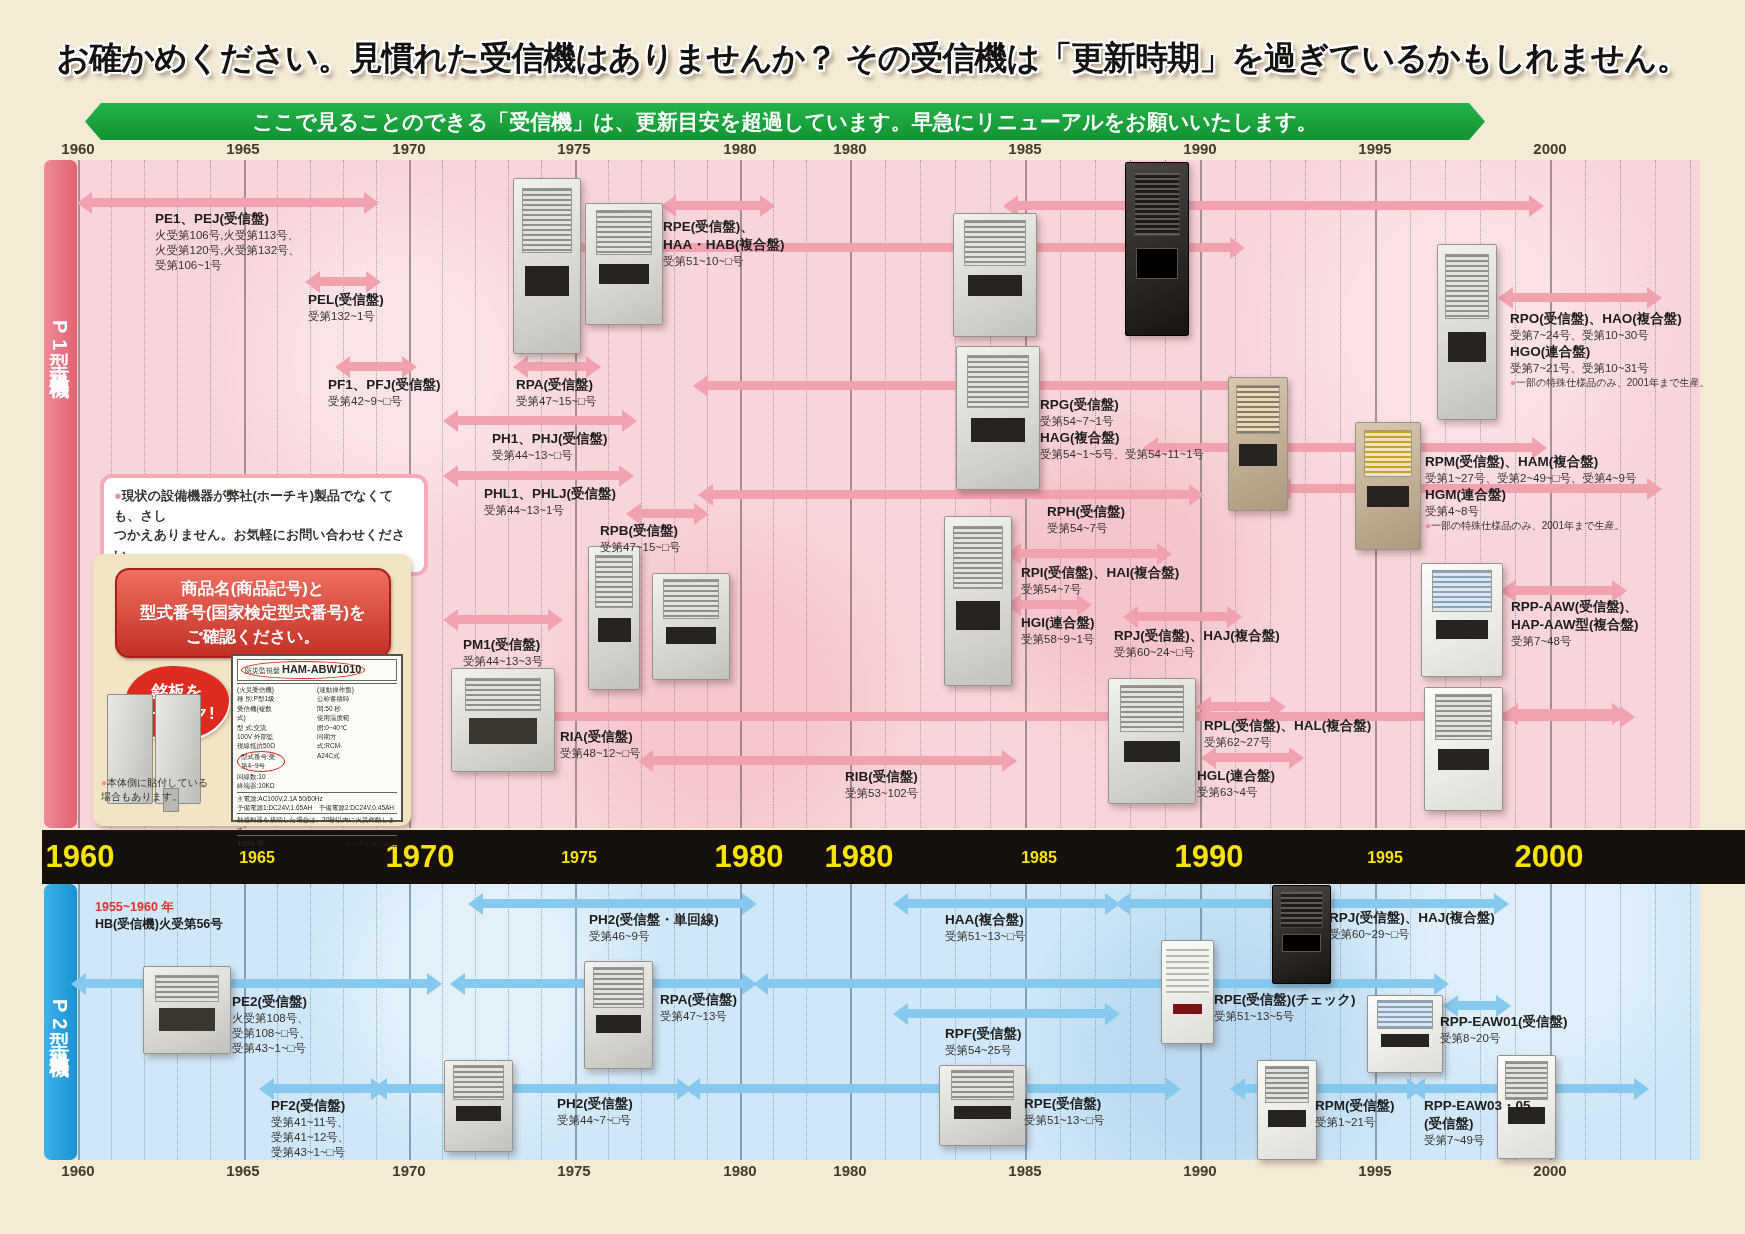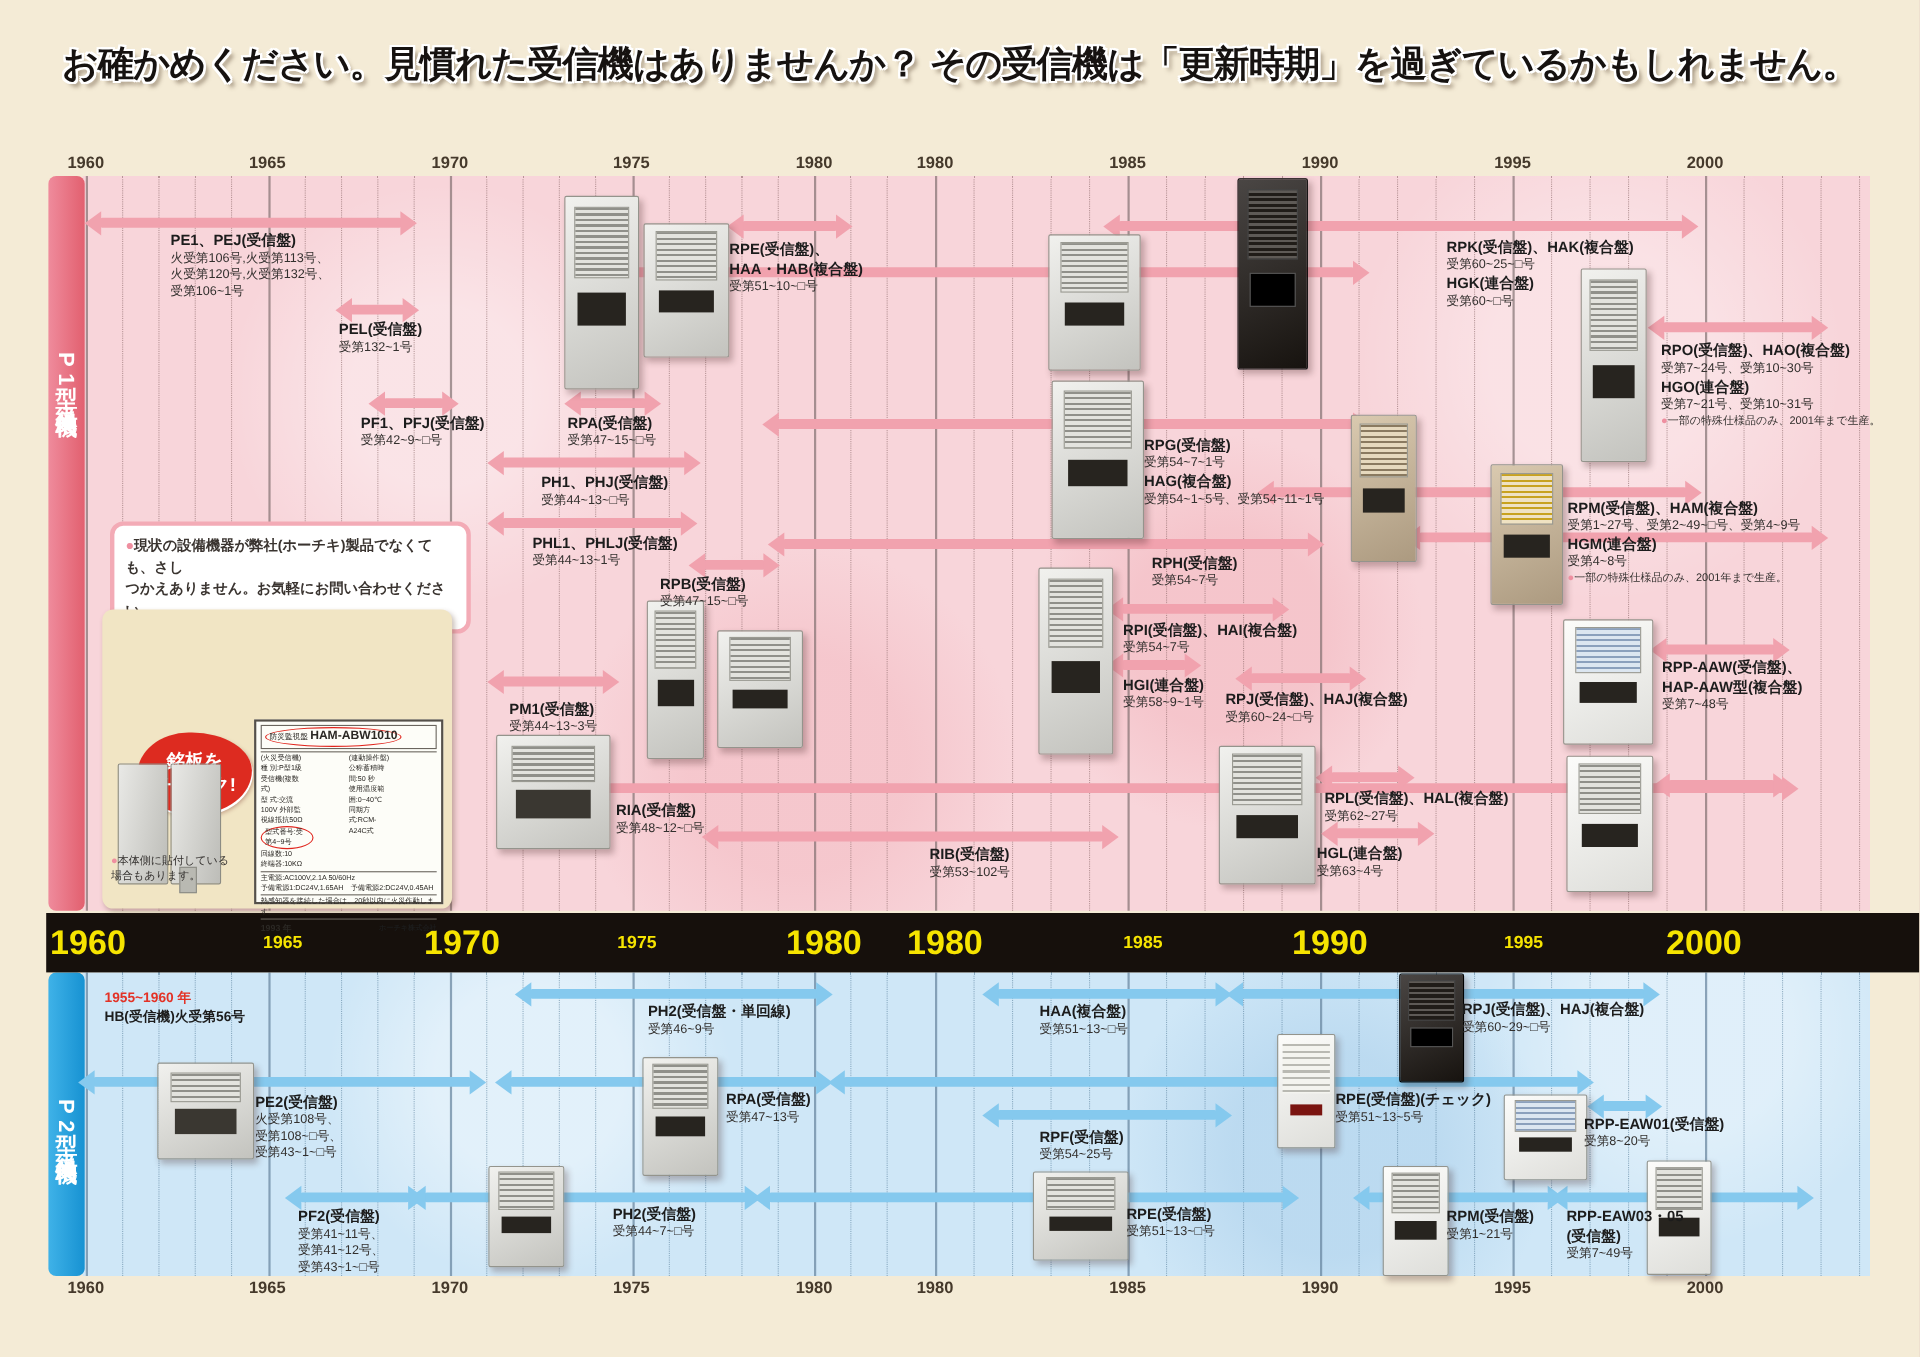--- a/index.html
+++ b/index.html
@@ -112,20 +112,21 @@
   .pfoot .pc{font-size:6.5px;font-weight:bold;color:#1c1c1c}
   .bnote{position:absolute;left:8px;top:222px;width:128px;font-size:10px;color:#33302e;line-height:1.4}
   .bnote .bu{color:#ef8fa0}
 </style>
 </head>
 <body>
 
 <div class="page">
 
   <div class="hdr">お確かめください。見慣れた受信機はありませんか？ その受信機は「更新時期」を過ぎているかもしれません。</div>
+  <div class="banner">ここで見ることのできる「受信機」は、更新目安を超過しています。早急にリニューアルをお願いいたします。</div>
 
   <div>
     <span class="ax" style="left:78px;top:140px">1960</span>
     <span class="ax" style="left:243px;top:140px">1965</span>
     <span class="ax" style="left:409px;top:140px">1970</span>
     <span class="ax" style="left:574px;top:140px">1975</span>
     <span class="ax" style="left:740px;top:140px">1980</span>
     <span class="ax" style="left:850px;top:140px">1980</span>
     <span class="ax" style="left:1025px;top:140px">1985</span>
     <span class="ax" style="left:1200px;top:140px">1990</span>
@@ -404,26 +405,20 @@
     <div class="rg">受第60~24~□号</div>
   </div>
   <div class="lab" style="left:1204px;top:717px">
     <div class="nm">RPL(受信盤)、HAL(複合盤)</div>
     <div class="rg">受第62~27号</div>
   </div>
   <div class="lab" style="left:1197px;top:767px">
     <div class="nm">HGL(連合盤)</div>
     <div class="rg">受第63~4号</div>
   </div>
-  <div class="lab" style="left:1315px;top:216px">
-    <div class="nm">RPK(受信盤)、HAK(複合盤)</div>
-    <div class="rg">受第60~25~□号</div>
-    <div class="nm">HGK(連合盤)</div>
-    <div class="rg">受第60~□号</div>
-  </div>
   <div class="lab" style="left:1510px;top:310px">
     <div class="nm">RPO(受信盤)、HAO(複合盤)</div>
     <div class="rg">受第7~24号、受第10~30号</div>
     <div class="nm">HGO(連合盤)</div>
     <div class="rg">受第7~21号、受第10~31号</div>
     <div class="nt"><span class="bu">●</span><span>一部の特殊仕様品のみ、2001年まで生産。</span></div>
   </div>
   <div class="lab" style="left:1425px;top:453px">
     <div class="nm">RPM(受信盤)、HAM(複合盤)</div>
     <div class="rg">受第1~27号、受第2~49~□号、受第4~9号</div>
@@ -498,20 +493,25 @@
     <div class="nm">(受信盤)</div>
     <div class="rg">受第7~49号</div>
   </div>
 
   <div class="notice">
     <span class="bu">●</span><span>現状の設備機器が弊社(ホーチキ)製品でなくても、さし</span><br>
     <span>つかえありません。お気軽にお問い合わせください。</span>
   </div>
 
   <div class="checkp">
+    <div class="redbox">
+      <div>商品名(商品記号)と</div>
+      <div>型式番号(国家検定型式番号)を</div>
+      <div>ご確認ください。</div>
+    </div>
     <div class="bubble">
       <div>銘板を</div>
       <div>チェック!</div>
     </div>
     <div class="cab">
         <i class="l"></i>
         <i class="r"></i>
       </div>
     <div class="plate">
       <div class="phead"><span class="oval"><span>防災監視盤</span> <b>HAM-ABW1010</b></span></div>

